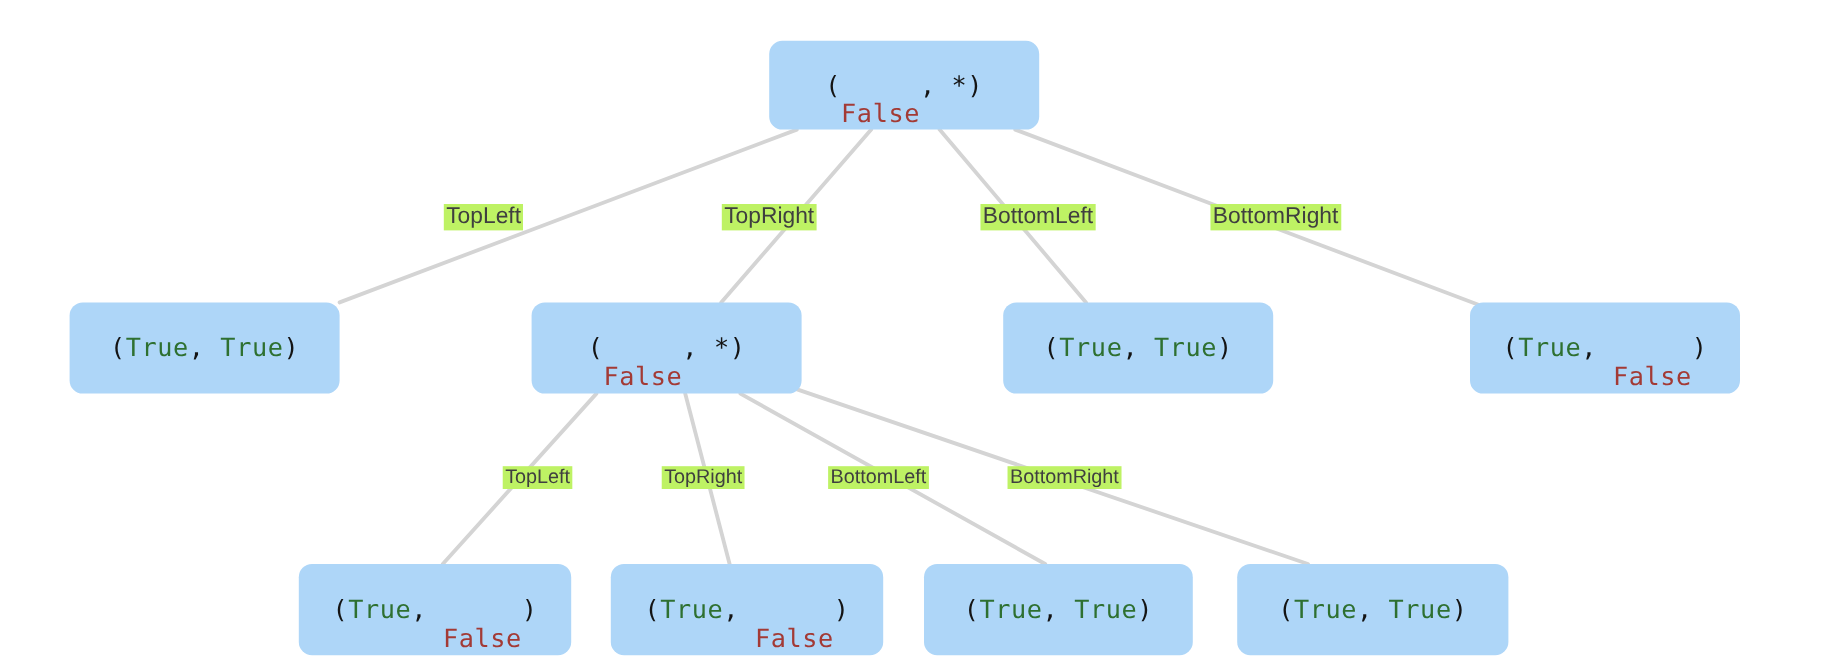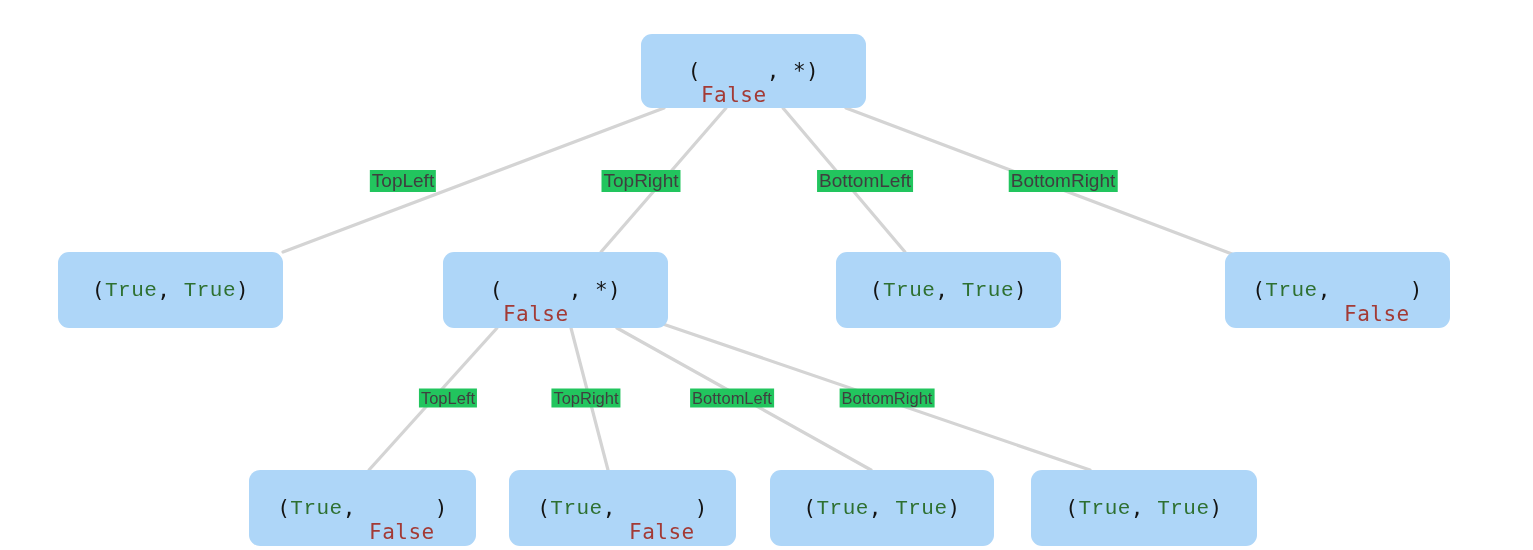--- a/index.html
+++ b/index.html
@@ -32,29 +32,29 @@
     align-items: center;
     justify-content: center;
     box-sizing: border-box;
     font-family: "DejaVu Sans Mono", monospace;
     font-size: 21px;
     letter-spacing: 0.5px;
     white-space: pre;
     color: #1a1a1a;
     z-index: 2;
   }
-  .tok-true  { color: #2e7031; font-family: Liberation Mono, monospace; }
+  .tok-true  { color: #2e7031; }
   .tok-false { color: #a33a35; margin-top: 48px; }
   .tok-punct { color: #141414; }
   .tok-star  { color: #141414; }
   .edge-label {
     position: absolute;
     font-family: "Liberation Sans", sans-serif;
     color: #3f3f3f;
-    background: #22c55e;
+    background: #bef264;
     white-space: nowrap;
     z-index: 3;
     transform: translate(-50%, -50%);
     padding: 0 2px;
   }
   .edge-label.lvl1 { font-size: 19px; }
   .edge-label.lvl2 { font-size: 16.5px; }
 </style>
 </head>
 <body>

